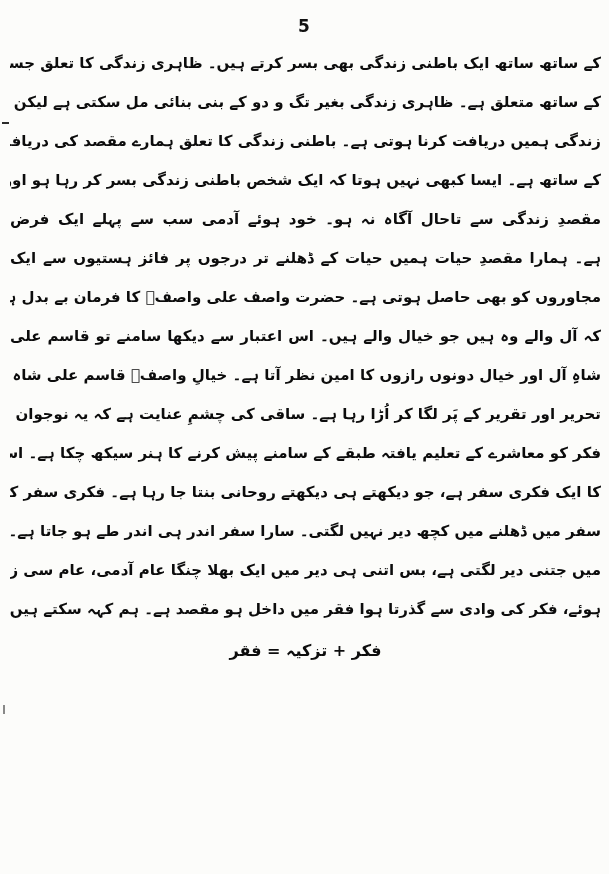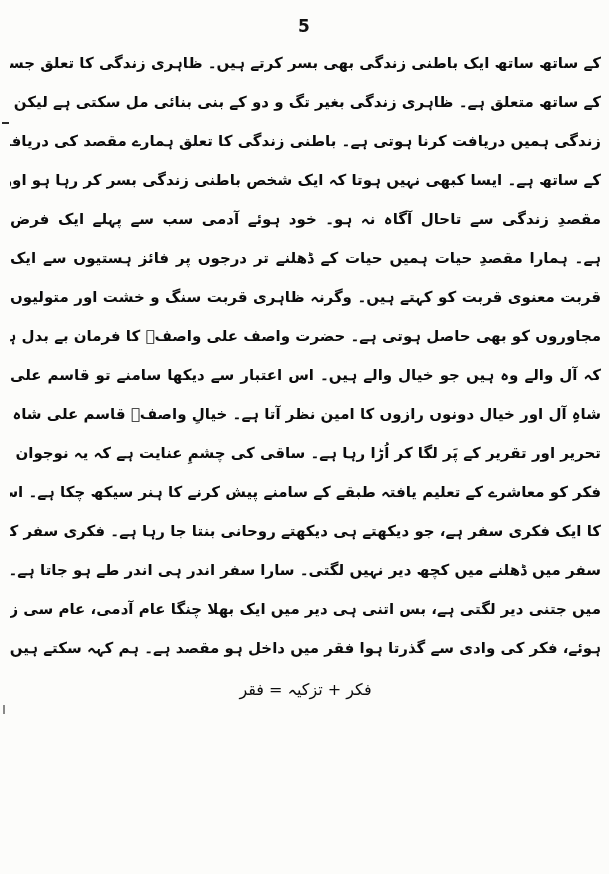--- a/index.html
+++ b/index.html
@@ -46,21 +46,21 @@
     text-align: justify;
     text-align-last: justify;
     -moz-text-align-last: justify;
     overflow: hidden;
     white-space: nowrap;
   }
   .formula {
     height: 44px;
     line-height: 44px;
     font-size: 16px;
-    font-weight: normal;
+    font-weight: bold;
     text-align: center;
     text-align-last: center;
     direction: rtl;
   }
   .artifact {
     position: absolute;
     background: #2a2a2a;
   }
   .artifact.dash {
     top: 122px; left: 2px; width: 7px; height: 2px;
@@ -76,21 +76,20 @@
 
   <div class="page-number">5</div>
 
   <div class="text-block">
     <div class="line">کے ساتھ ساتھ ایک باطنی زندگی بھی بسر کرتے ہیں۔ ظاہری زندگی کا تعلق جسم،</div>
     <div class="line">کے ساتھ متعلق ہے۔ ظاہری زندگی بغیر تگ و دو کے بنی بنائی مل سکتی ہے لیکن باطنی</div>
     <div class="line">زندگی ہمیں دریافت کرنا ہوتی ہے۔ باطنی زندگی کا تعلق ہمارے مقصد کی دریافت</div>
     <div class="line">کے ساتھ ہے۔ ایسا کبھی نہیں ہوتا کہ ایک شخص باطنی زندگی بسر کر رہا ہو اور اپنے</div>
     <div class="line">مقصدِ زندگی سے تاحال آگاہ نہ ہو۔ خود ہوئے آدمی سب سے پہلے ایک فرض</div>
     <div class="line">ہے۔ ہمارا مقصدِ حیات ہمیں حیات کے ڈھلنے تر درجوں پر فائز ہستیوں سے ایک</div>
-    <div class="line">قربت معنوی قربت کو کہتے ہیں۔ وگرنہ ظاہری قربت سنگ و خشت اور متولیوں</div>
     <div class="line">مجاوروں کو بھی حاصل ہوتی ہے۔ حضرت واصف علی واصفؒ کا فرمان بے بدل ہے</div>
     <div class="line">کہ آل والے وہ ہیں جو خیال والے ہیں۔ اس اعتبار سے دیکھا سامنے تو قاسم علی</div>
     <div class="line">شاہِ آل اور خیال دونوں رازوں کا امین نظر آتا ہے۔ خیالِ واصفؒ قاسم علی شاہ کو</div>
     <div class="line">تحریر اور تقریر کے پَر لگا کر اُڑا رہا ہے۔ ساقی کی چشمِ عنایت ہے کہ یہ نوجوان واصفی</div>
     <div class="line">فکر کو معاشرے کے تعلیم یافتہ طبقے کے سامنے پیش کرنے کا ہنر سیکھ چکا ہے۔ اس</div>
     <div class="line">کا ایک فکری سفر ہے، جو دیکھتے ہی دیکھتے روحانی بنتا جا رہا ہے۔ فکری سفر کو روحانی</div>
     <div class="line">سفر میں ڈھلنے میں کچھ دیر نہیں لگتی۔ سارا سفر اندر ہی اندر طے ہو جاتا ہے۔ اخلاص</div>
     <div class="line">میں جتنی دیر لگتی ہے، بس اتنی ہی دیر میں ایک بھلا چنگا عام آدمی، عام سی زندگی بسر کرتے</div>
     <div class="line">ہوئے، فکر کی وادی سے گذرتا ہوا فقر میں داخل ہو مقصد ہے۔ ہم کہہ سکتے ہیں:</div>
 

